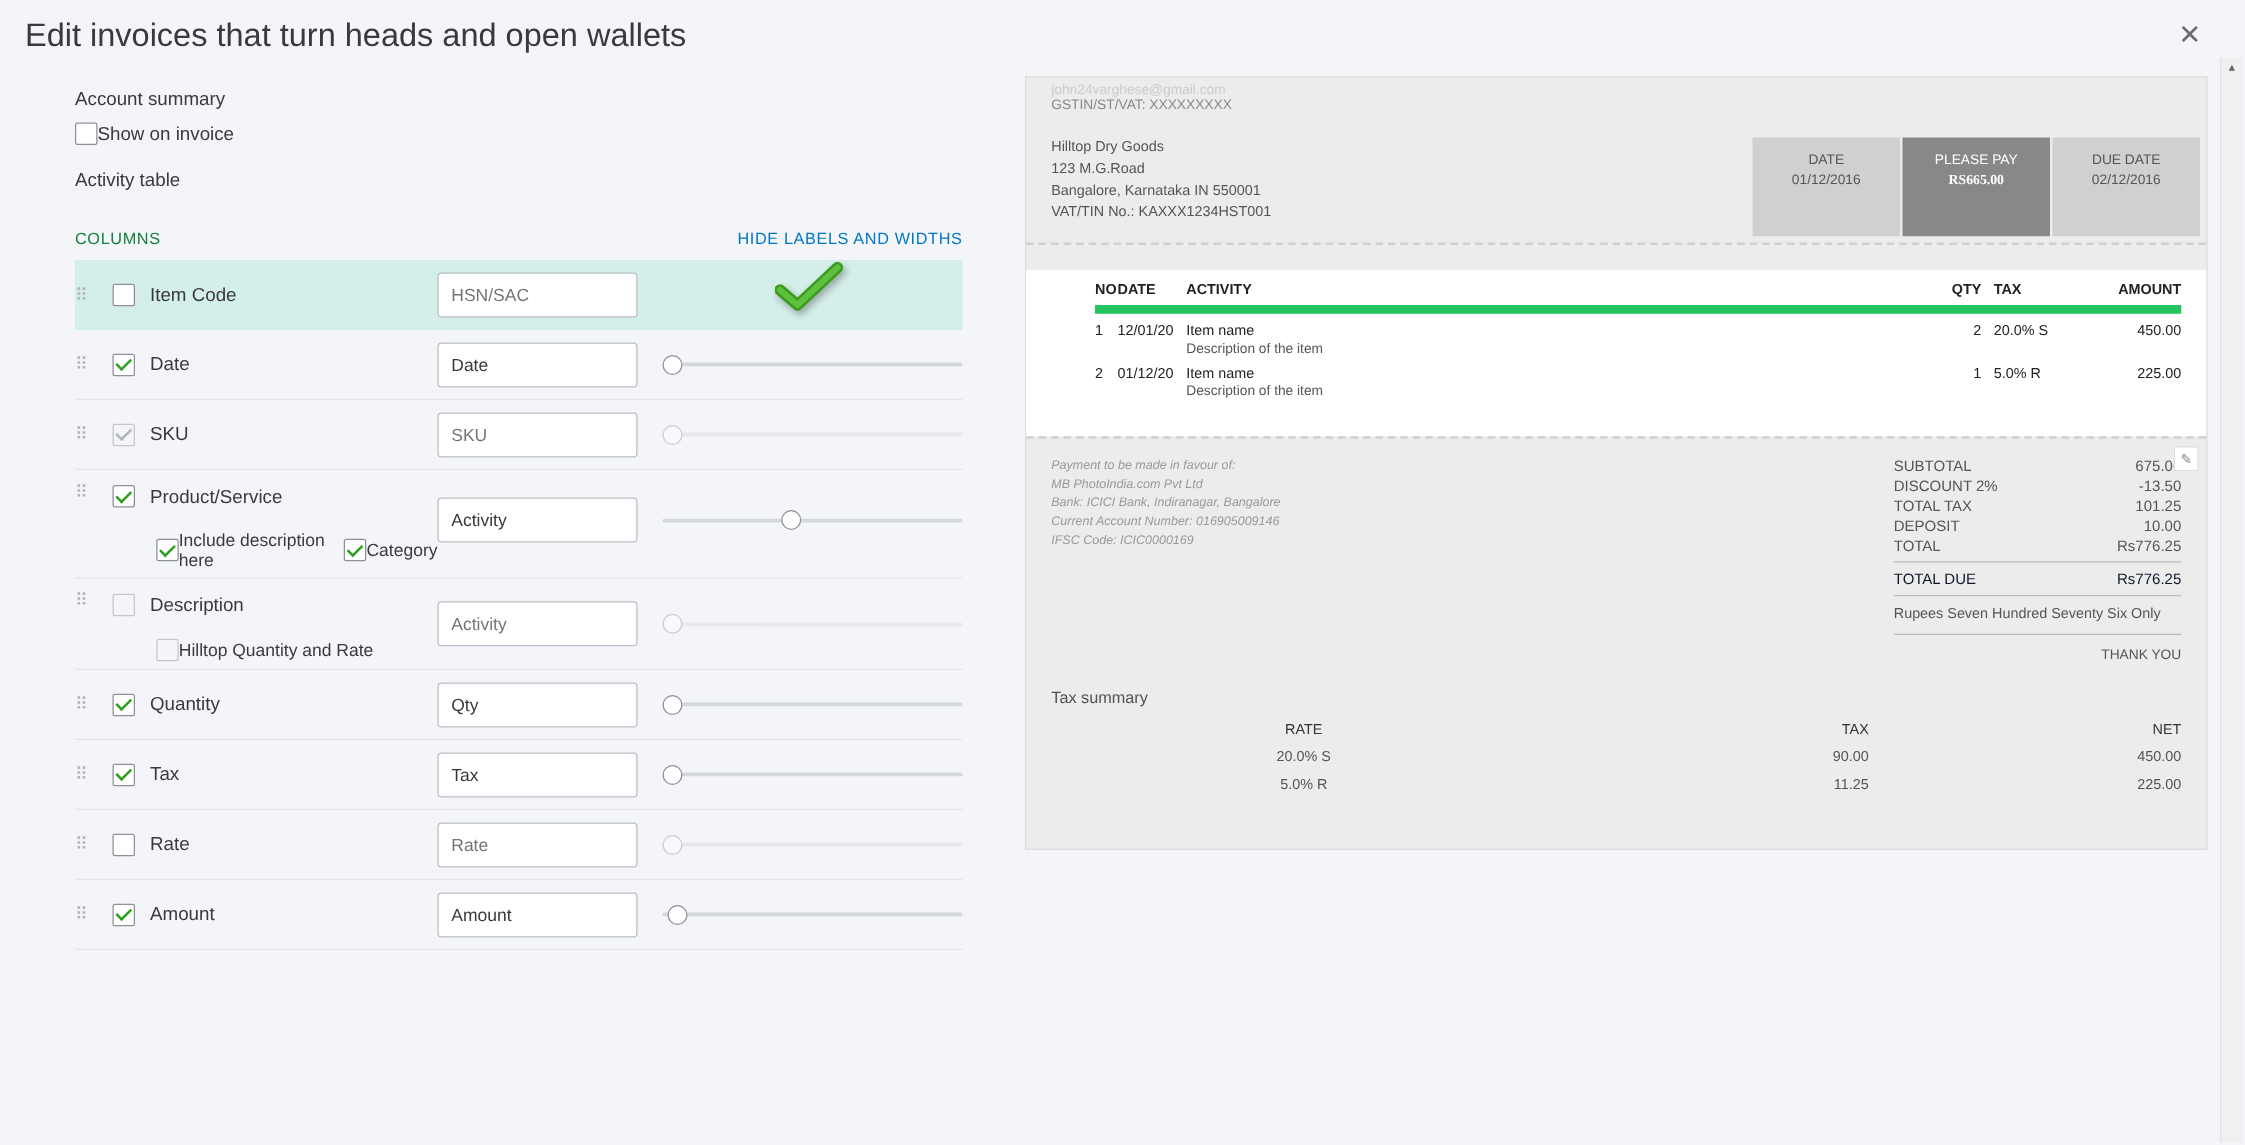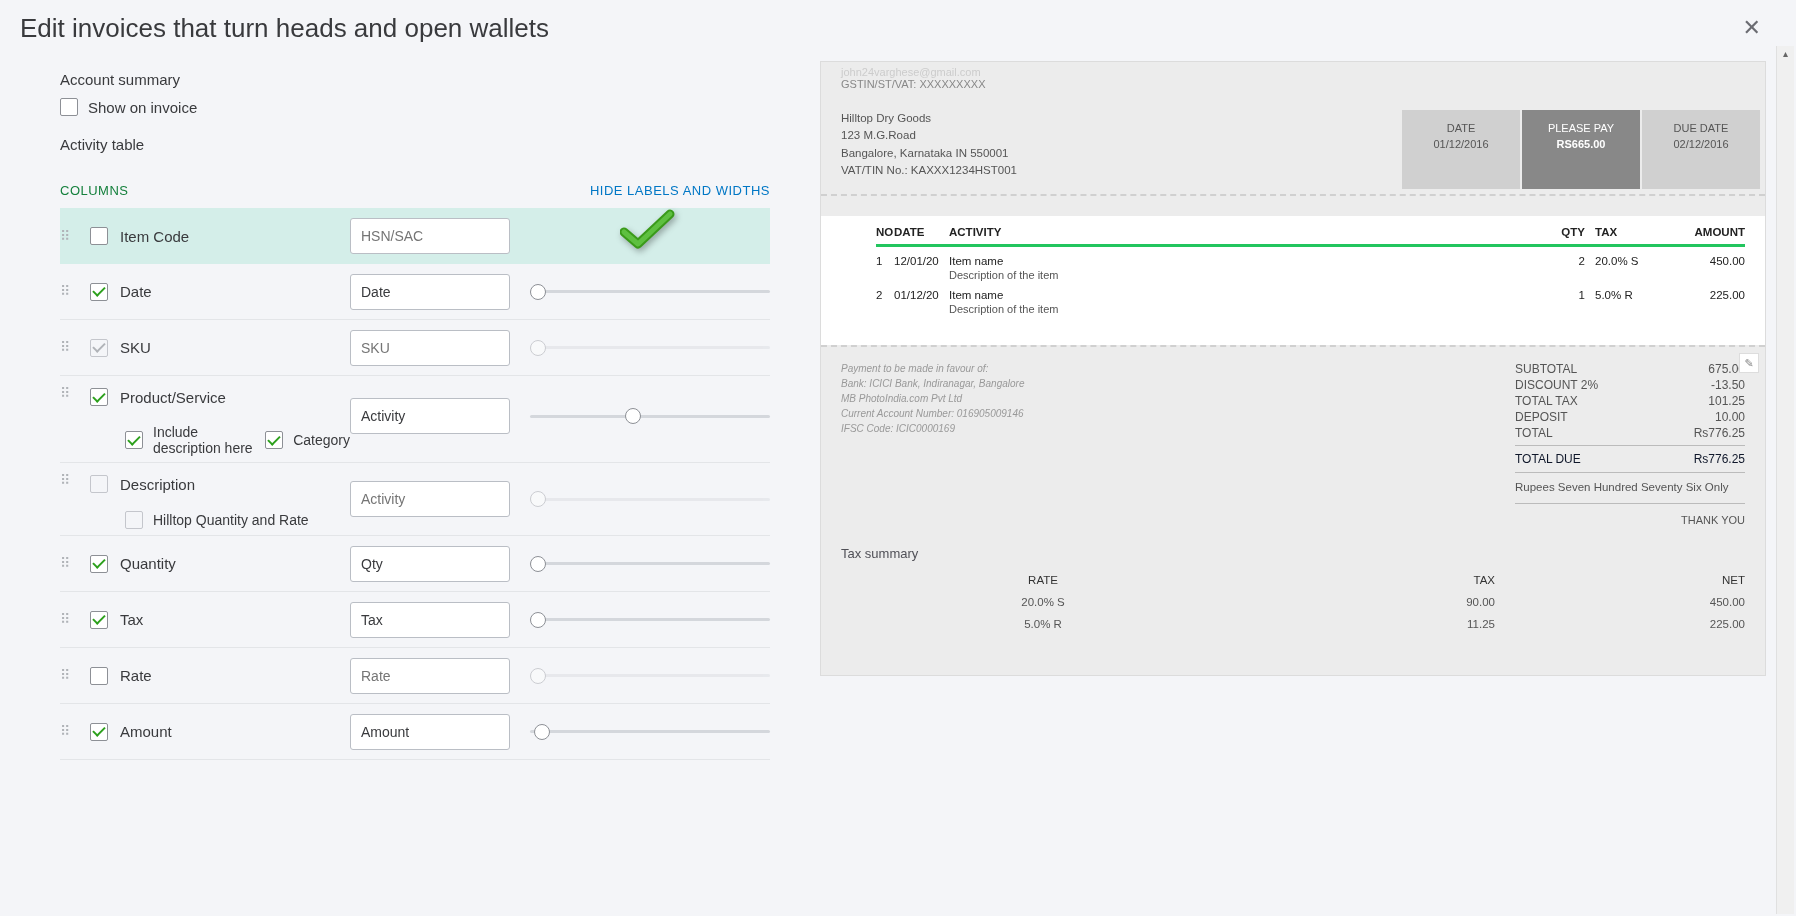--- a/index.html
+++ b/index.html
@@ -41,21 +41,21 @@
     color: #393a3d;
   }
   .section-label {
     margin: 10px 0;
     color: #393a3d;
   }
   .chk-row {
     display: flex;
     align-items: center;
     margin: 8px 0;
-    gap: 10px;
+    gap: 0;
   }
   .chk {
     width: 18px;
     height: 18px;
     border: 1.5px solid #8d9096;
     border-radius: 2px;
     display: inline-flex;
     align-items: center;
     justify-content: center;
     background: #fff;
@@ -216,32 +216,32 @@
     text-align: center;
     font-size: 11px;
     color: #555;
   }
   .inv-box.dark {
     background: #888;
     color: #fff;
   }
   .inv-box .lbl { display: block; margin-bottom: 4px;}
   .inv-box .val { font-weight: 500; }
-  .inv-box.dark .val { font-weight: bold; }
+  .inv-box.dark .val { font-weight: bold; font-family: Liberation Serif, serif; }
   .line-items {
     background: #fff;
     margin: 20px 0 0 0;
     padding: 10px 20px 30px 55px;
   }
   .li-header {
     display: flex;
     font-weight: bold;
     font-size: 11.5px;
     color: #222;
-    border-bottom: 3px solid #22c55e;
+    border-bottom: 7px solid #22c55e;
     padding-bottom: 6px;
   }
   .li-row {
     display: flex;
     font-size: 11.5px;
     padding: 8px 0 0 0;
     color: #222;
   }
   .li-desc {
     font-size: 11px;
@@ -576,22 +576,22 @@
           <span class="c-tax">5.0% R</span>
           <span class="c-amt">225.00</span>
         </div>
         <div class="li-desc">Description of the item</div>
       </div>
 
       <div class="footer-area">
         <div class="edit-pencil">✎</div>
         <div class="pay-info">
           <div>Payment to be made in favour of:</div>
+          <div>MB PhotoIndia.com Pvt Ltd</div>
           <div>Bank: ICICI Bank, Indiranagar, Bangalore</div>
-          <div>MB PhotoIndia.com Pvt Ltd</div>
           <div>Current Account Number: 016905009146</div>
           <div>IFSC Code: ICIC0000169</div>
         </div>
         <div class="totals">
           <div class="tot-row">
               <span>SUBTOTAL</span>
               <span>675.00</span>
             </div>
           <div class="tot-row">
               <span>DISCOUNT 2%</span>

